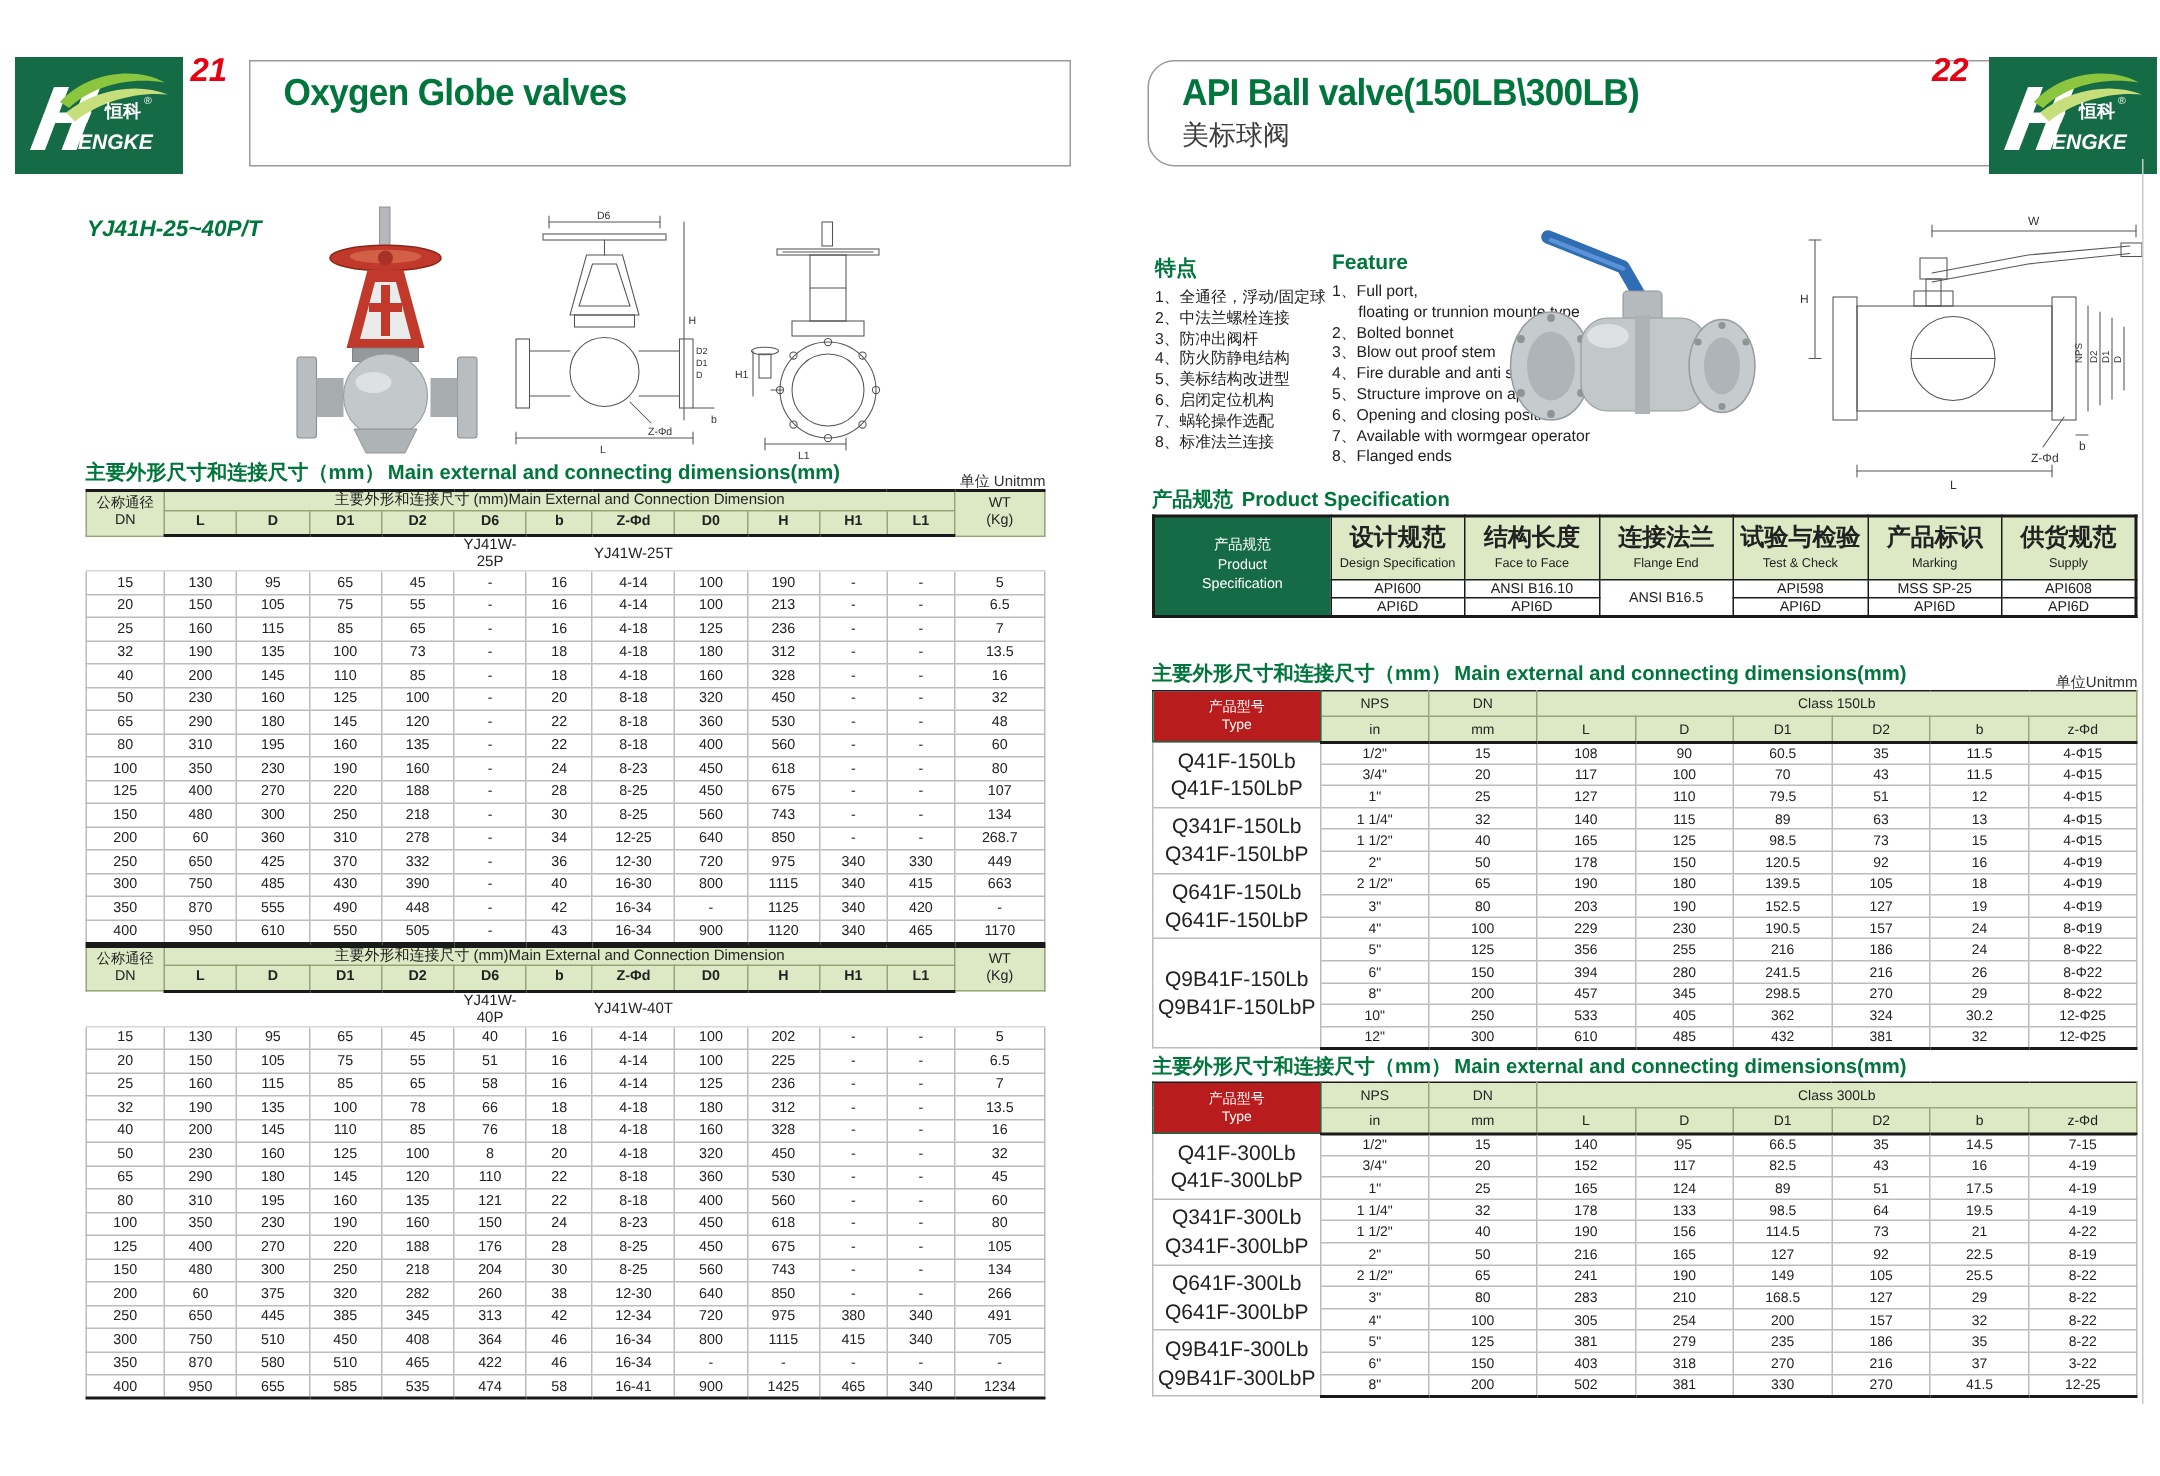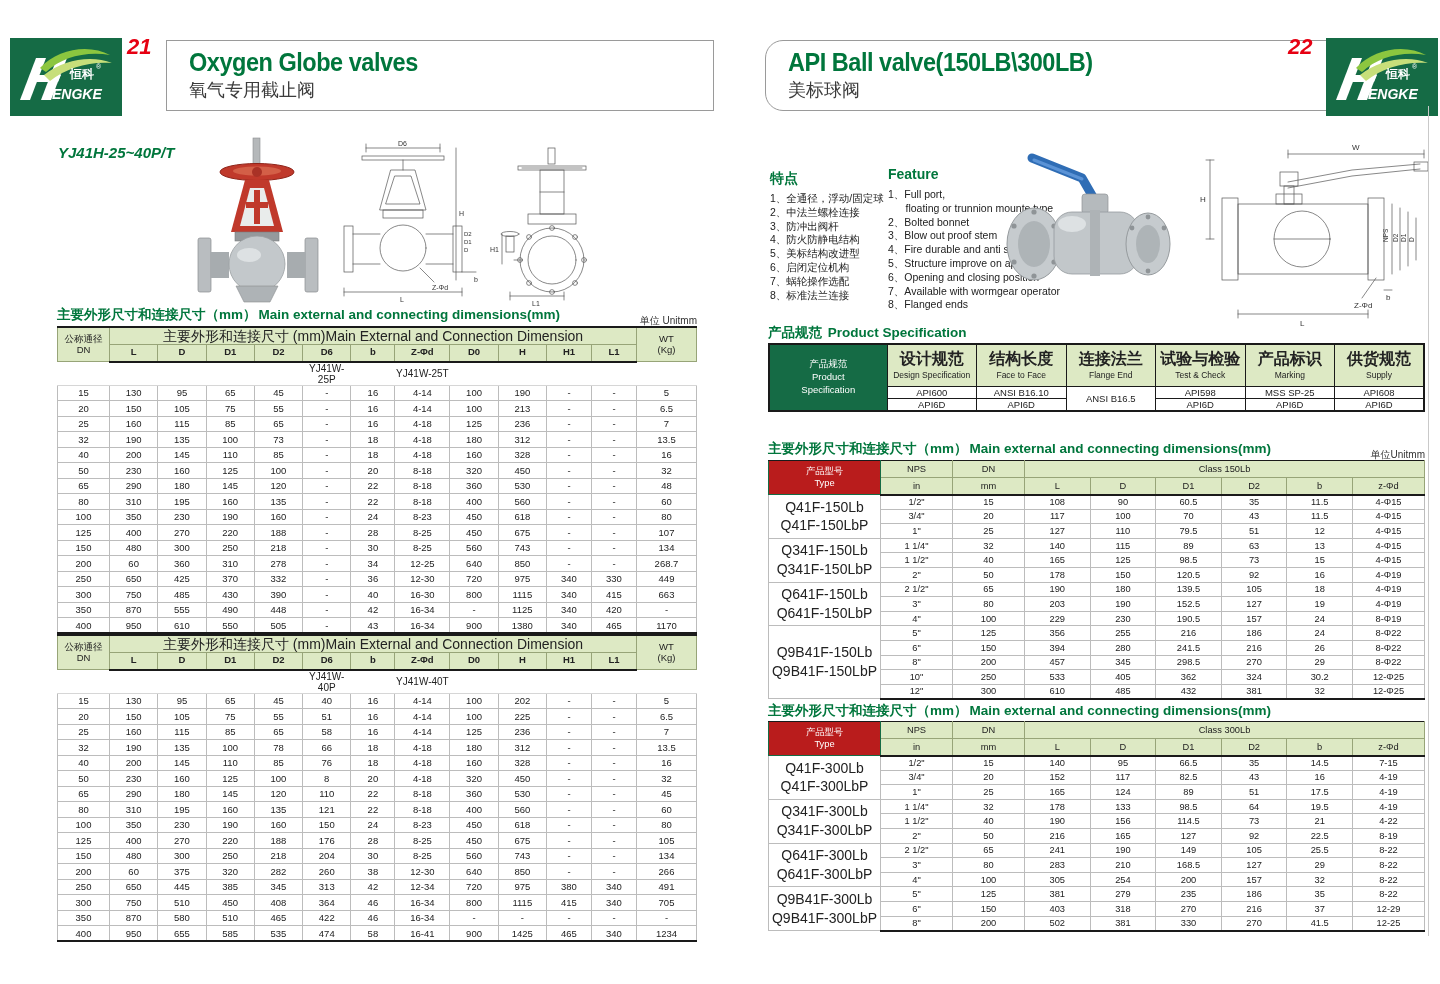--- a/index.html
+++ b/index.html
@@ -24,21 +24,21 @@
   
   table { border-collapse:collapse; table-layout:fixed; width:100%; }
   th, td { text-align:center; vertical-align:middle; font-weight:normal;
            color:#222; padding:0; }
 
   
   .dim-table { font-size:9.5px; }
   .dim-table thead th { background:#DDE9C4; border:1px solid #97a478; line-height:1.15; }
   .dim-table thead tr:first-child th { border-top:2px solid #1a1a1a; }
   .dim-table thead tr.hdr-bottom th { border-bottom:2px solid #1a1a1a; }
-  .dim-table thead th.big-span { font-size:14px; }
+  .dim-table thead th.big-span { font-size:10px; }
   .dim-table tbody td { border:1px solid #bcbcbc; height:15.5px; font-size:9.5px; }
   .dim-table tr.subrow td { border:none; border-bottom:1px solid #d6d6d6; height:14px; font-size:10px; }
   .dim-table tbody tr:last-child td { border-bottom:2px solid #1a1a1a; }
   .dim-table .colhead { font-weight:bold; height:17px; }
 
   
   .spec-table { font-size:9.5px; border:2px solid #1a1a1a; }
   .spec-table th, .spec-table td { border:1px solid #1a1a1a; }
   .spec-table .dark { background:#156B45; color:#fff; font-size:9.5px; line-height:1.35; }
   .spec-table thead th { background:#DDE9C4; height:42px; line-height:1.3; }
@@ -76,21 +76,20 @@
     <path d="M30 30 C 48 10, 80 6, 100 17 C 76 13, 52 19, 36 34 Z" fill="#8CC63F"></path>
     <path d="M34 37 C 54 21, 82 17, 102 25 C 80 23, 56 30, 40 43 Z" fill="#C7DF7A"></path>
     <text x="60" y="40" fill="#fff" font-size="12" font-weight="bold">恒科</text>
     <text x="86" y="31" fill="#fff" font-size="7">®</text>
     <text x="42" y="61" fill="#fff" font-size="14" font-style="italic" font-weight="bold">ENGKE</text>
   </svg>
 </div>
 <div class="abs page-num" style="left:127px; top:34px;">21</div>
 <div class="abs title-box" style="left:166px; top:40px; width:548px;">
   <div class="title-en">Oxygen Globe valves</div>
-  <div class="title-cn">氧气专用截止阀</div>
 </div>
 
 <div class="abs model-code" style="left:58px; top:144px;">YJ41H-25~40P/T</div>
 
 <div class="abs" style="left:192px; top:136px;">
   <svg width="132" height="172" viewBox="0 0 132 172">
     <rect x="61" y="2" width="7" height="30" fill="#b5b8ba" stroke="#8a8d8f" stroke-width="0.6"></rect>
     <ellipse cx="65" cy="36" rx="37" ry="8.5" fill="#c0392b" stroke="#8e2318" stroke-width="1"></ellipse>
     <ellipse cx="65" cy="35" rx="24" ry="4.5" fill="#d35f47"></ellipse>
     <circle cx="65" cy="36" r="5" fill="#a93226"></circle>
@@ -469,21 +468,21 @@
         <tr>
           <td>400</td>
           <td>950</td>
           <td>610</td>
           <td>550</td>
           <td>505</td>
           <td>-</td>
           <td>43</td>
           <td>16-34</td>
           <td>900</td>
-          <td>1380</td>
+          <td>1120</td>
           <td>340</td>
           <td>465</td>
           <td>1170</td>
         </tr>
       </tbody>
   </table>
 
   <table class="dim-table">
     <colgroup>
       <col style="width:52px">
@@ -1288,21 +1287,21 @@
           <td>8-22</td>
         </tr>
         <tr>
           <td>6"</td>
           <td>150</td>
           <td>403</td>
           <td>318</td>
           <td>270</td>
           <td>216</td>
           <td>37</td>
-          <td>12-29</td>
+          <td>3-22</td>
         </tr>
         <tr>
           <td>8"</td>
           <td>200</td>
           <td>502</td>
           <td>381</td>
           <td>330</td>
           <td>270</td>
           <td>41.5</td>
           <td>12-25</td>

